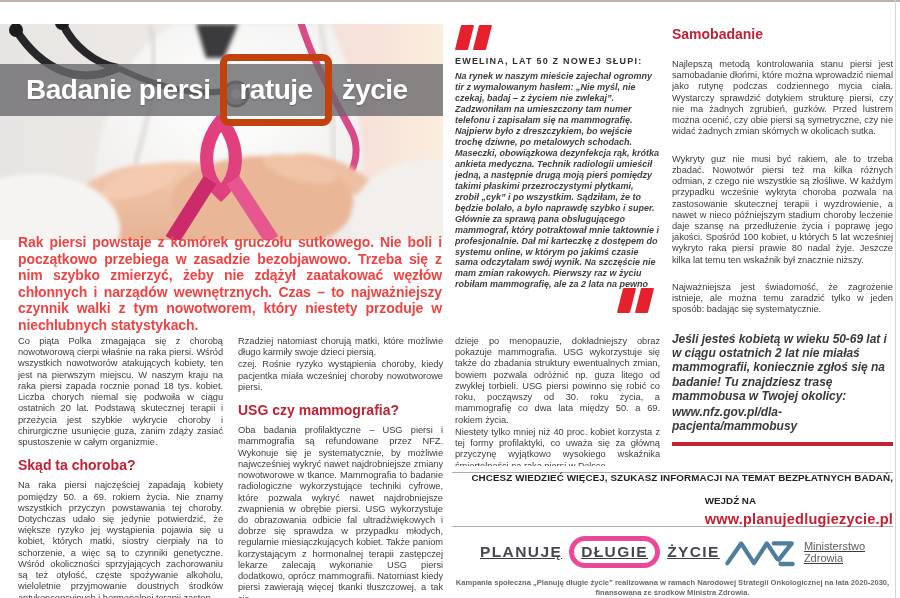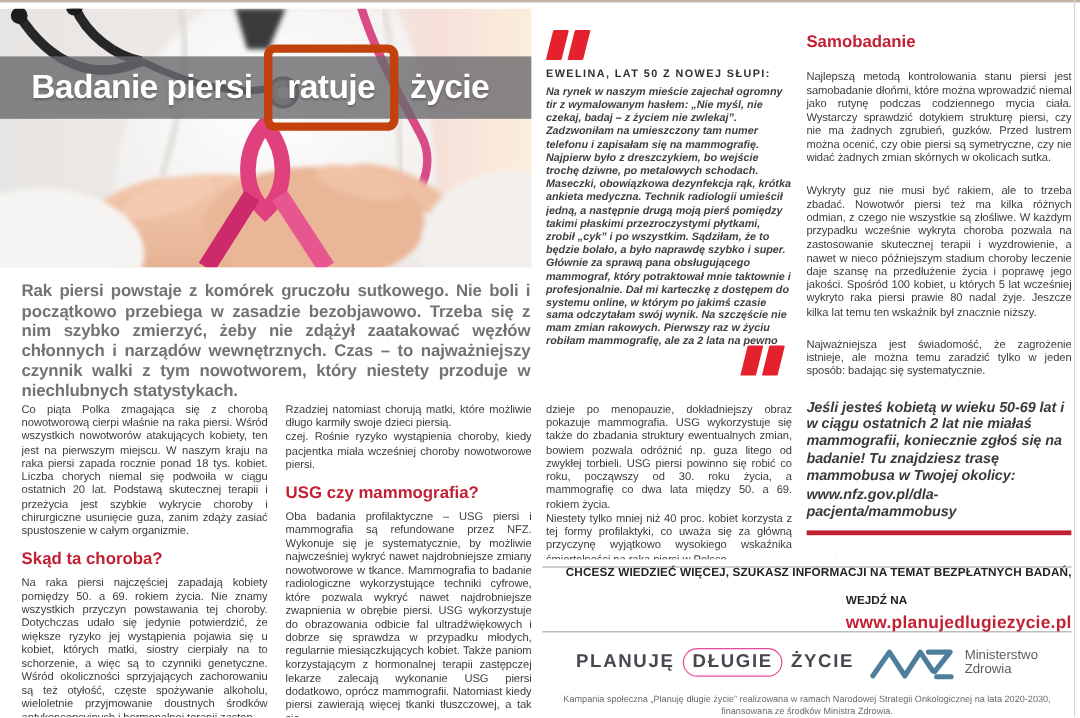--- a/index.html
+++ b/index.html
@@ -4,41 +4,41 @@
 <style>
   html,body{margin:0;padding:0;background:#ffffff;}
   .page{
     position:relative;width:900px;height:598px;background:#ffffff;overflow:hidden;
     font-family:"Liberation Sans","DejaVu Sans",sans-serif;color:#3d3d3d;
   }
   .top-edge{position:absolute;top:0;left:0;width:100%;height:2px;background:#c2b2a4;}
   .right-edge{position:absolute;top:0;right:4px;width:1px;height:100%;background:#d6d6d6;}
 
   
-  .hero{position:absolute;left:0;top:7px;width:443px;height:216px;overflow:hidden;}
+  .hero{position:absolute;left:0;top:24px;width:443px;height:216px;overflow:hidden;}
   .hero svg{display:block;}
   .title-band{
     position:absolute;left:0;top:40px;width:100%;height:52px;
     background:rgba(106,105,109,0.80);
     display:flex;align-items:center;padding-left:26px;box-sizing:border-box;
   }
   .title-band .t{
     color:#ffffff;font-weight:bold;font-size:28px;letter-spacing:-0.5px;
     white-space:nowrap;text-shadow:0 1px 2px rgba(0,0,0,0.25);
   }
   .red-box{
     display:inline-flex;align-items:center;justify-content:center;
     height:58px;border:7px solid #c2410c;border-radius:9px;
     padding:0 12px;margin:0 10px;background:transparent;
   }
 
   
   .intro{
     position:absolute;left:18px;top:234px;width:424px;
-    color:#737373;font-weight:bold;font-size:14px;line-height:1.18;
+    color:#ef4444;font-weight:bold;font-size:14px;line-height:1.18;
     text-align:justify;margin:0;letter-spacing:-0.1px;
   }
 
   
   .col{position:absolute;font-size:9.3px;line-height:1.21;text-align:justify;letter-spacing:-0.05px;}
   .col p{margin:0 0 1px 0;}
   .col-heading{font-size:14px;font-weight:bold;color:#c22134;margin:9px 0 6px 0;text-align:left;letter-spacing:0;}
   .col1{left:18px;top:336px;width:205px;height:262px;overflow:hidden;}
   .col2{left:238px;top:336px;width:205px;height:262px;overflow:hidden;}
   .col3{left:455px;top:336px;width:205px;height:130px;overflow:hidden;}
@@ -77,34 +77,34 @@
     position:absolute;left:452px;top:472px;width:441px;height:53px;
     border-top:1px solid #adadad;border-bottom:1px solid #adadad;
     display:flex;flex-direction:column;align-items:flex-end;justify-content:center;gap:12px;
   }
   .cta .l1{font-size:9.8px;font-weight:bold;color:#222222;letter-spacing:0.1px;}
   .cta .l2{font-size:9.8px;font-weight:bold;color:#222222;display:flex;align-items:baseline;gap:5px;flex-direction:column;}
   .cta .l2 .url{font-size:14.5px;font-weight:bold;color:#c22134;letter-spacing:0.2px;}
 
   
   .logos{position:absolute;left:452px;top:530px;width:441px;height:44px;
-    display:flex;justify-content:space-between;padding:0 28px;box-sizing:border-box;}
+    display:flex;justify-content:space-between;padding:0 28px;box-sizing:border-box;text-decoration:underline;}
   .campaign{display:flex;align-items:center;font-weight:bold;font-size:15.5px;
     letter-spacing:1.4px;color:#47474f;white-space:nowrap;}
   .campaign .mini-box{
     display:inline-flex;align-items:center;justify-content:center;
-    border:1px solid #ec4899;border-radius:16px;padding:1px 7px;margin:0 7px;height:20px;
+    border:5px solid #ec4899;border-radius:16px;padding:1px 7px;margin:0 7px;height:20px;
   }
   .ministry{display:flex;align-items:center;gap:8px;}
   .ministry .mz-text{font-size:11px;line-height:1.1;color:#5d5d5d;}
 
   
   .footer{
     position:absolute;left:452px;top:578px;width:441px;
-    font-size:7.6px;line-height:1.35;color:#6a6a6a;text-align:center;
+    font-size:7.6px;line-height:1.35;color:#6a6a6a;text-align:center;font-weight:bold;
   }
 </style>
 </head>
 <body>
 
 <div class="page">
   <div class="top-edge"></div>
   <div class="right-edge"></div>
 
   <div class="hero">

